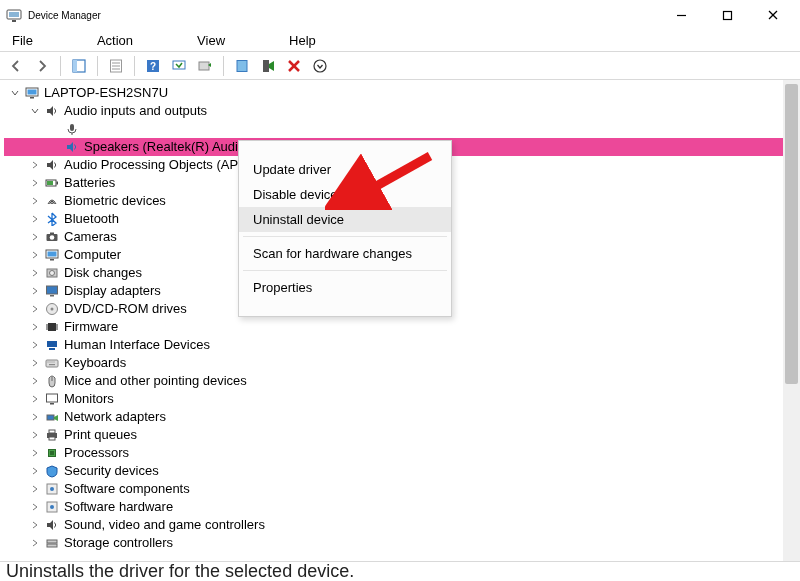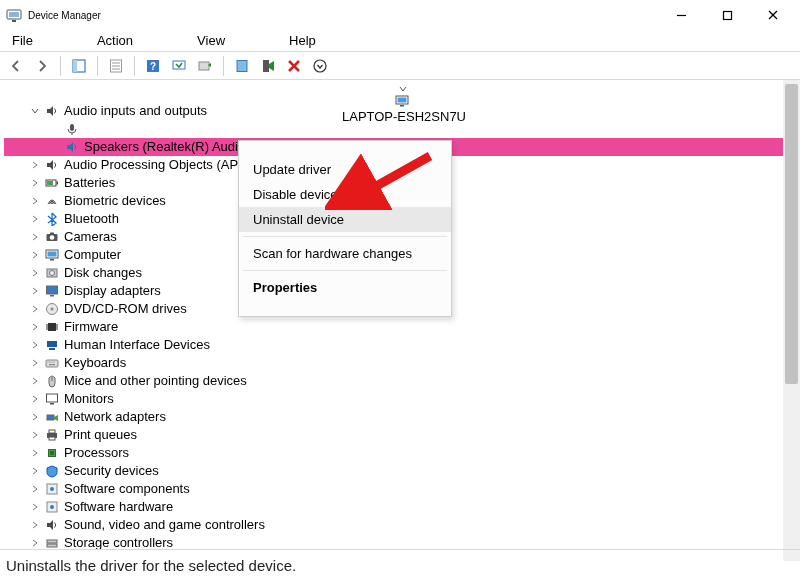--- a/index.html
+++ b/index.html
@@ -37,45 +37,45 @@
   .tbtn svg { display:block; }
   .tsep { width:1px; height:20px; background:#d0d0d0; margin:0 4px; }
   
   .treewrap { position:absolute; top:80px; left:0; right:0; bottom:20px; overflow:hidden; }
   .treecontent { padding:4px 0 4px 4px; }
   .node { display:flex; align-items:center; height:18px; line-height:18px; white-space:nowrap; }
   .chev { width:14px; height:14px; display:inline-flex; align-items:center; justify-content:center; margin-right:2px; }
   .chev svg { stroke:#555; fill:none; }
   .ticon { width:16px; height:16px; display:inline-flex; align-items:center; justify-content:center; margin-right:4px; }
   .label { font-size:13px; }
-  .lv0 { padding-left:4px;flex-direction:column; }
+  .lv0 { padding-left:4px; }
   .lv1 { padding-left:24px; }
   .lv2 { padding-left:44px; }
   .selected { background:#ec4899; }
   .selected .label { }
   
   .vscroll { position:absolute; top:80px; right:0; bottom:20px; width:17px; background:#f0f0f0; }
   .vthumb { position:absolute; left:2px; right:2px; top:4px; height:300px; background:#c1c1c1; border-radius:2px; }
   
   .ctxmenu {
     position:absolute; left:238px; top:140px; width:214px;
     background:#fcfcfc; border:1px solid #cfcfcf; box-shadow:2px 3px 6px rgba(0,0,0,.15);
     padding:16px 0;
   }
   .ctxitem { padding:5px 14px; font-size:13px; }
   .ctxitem.highlight { background:#e8e8e8; }
-  .ctxitem.bold { font-weight:700; }
+  .ctxitem.bold { font-weight:400; }
   .ctxsep { height:1px; background:#e3e3e3; margin:4px 4px; }
   
   .arrow { position:absolute; left:325px; top:150px; width:120px; height:60px; pointer-events:none; }
   
   .statusbar {
-    position:absolute; left:0; right:0; bottom:0; height:32px;
+    position:absolute; left:0; right:0; bottom:0; height:20px;
     border-top:1px solid #d9d9d9; display:flex; align-items:center;
-    padding:0 6px; font-size:15px; color:#222;
+    padding:0 6px; font-size:18px; color:#222;
   }
 </style>
 </head>
 <body>
 
 <div class="titlebar">
   <span class="appicon">
     <svg width="16" height="16" viewBox="0 0 16 16">
         <rect x="1" y="3" width="14" height="9" rx="1" fill="#fff" stroke="#555"></rect>
         <rect x="3" y="5" width="10" height="5" fill="#8ab5d6"></rect>

